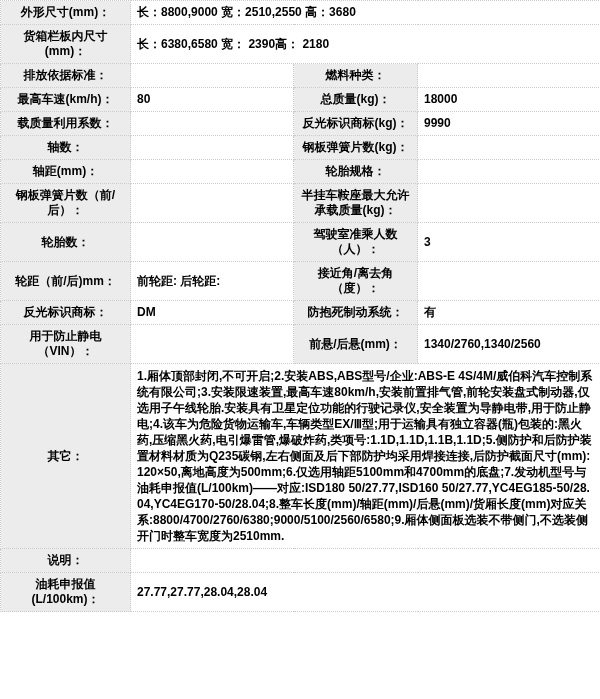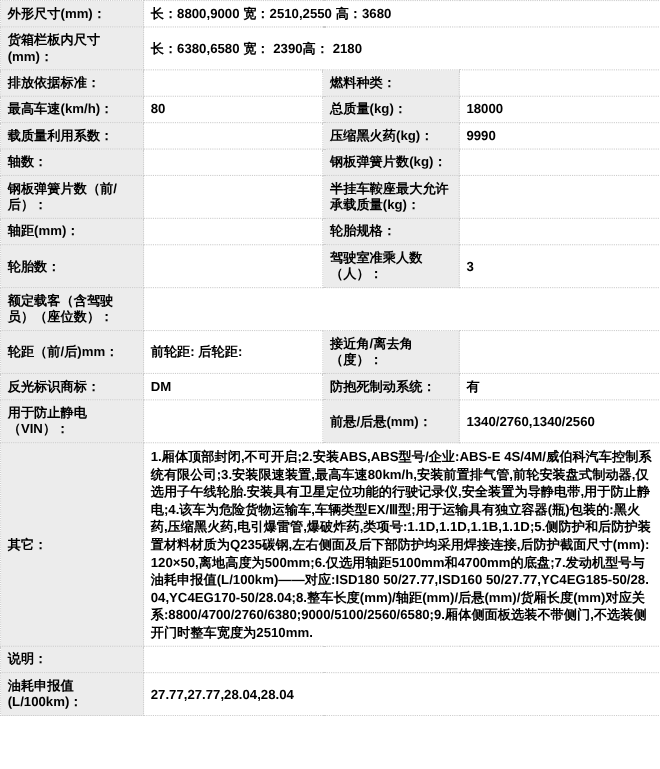--- a/index.html
+++ b/index.html
@@ -8,21 +8,21 @@
     --text:#000000;
     --page-bg:#ffffff;
   }
   html,body{margin:0;padding:0;background:var(--page-bg);}
   .page{width:600px;font-family:"Liberation Sans",sans-serif;}
   table{border-collapse:collapse;table-layout:fixed;width:600px;
         font-family:"Liberation Sans",sans-serif;font-size:12px;color:var(--text);}
   td,th{border:1px dotted var(--border);padding:4px 6px;line-height:15px;
         vertical-align:middle;text-align:left;font-weight:bold;
         word-wrap:break-word;overflow-wrap:break-word;}
-  td.lbl{background:var(--label-bg);}
+  td.lbl{background:var(--label-bg);text-align:center;}
   td.val{background:#ffffff;margin-left:17px;}
   td.other-val{line-height:16px;word-break:break-all;}
   
   .spec-c1{width:130px;} .spec-c2{width:163px;} .spec-c3{width:124px;} .spec-c4{width:183px;}
 </style>
 </head>
 <body>
 
 <div class="page">
 
@@ -50,50 +50,46 @@
         </tr>
         <tr>
           <td class="lbl">最高车速(km/h)：</td>
           <td class="val">80</td>
           <td class="lbl">总质量(kg)：</td>
           <td class="val">18000</td>
         </tr>
         <tr>
           <td class="lbl">载质量利用系数：</td>
           <td class="val"></td>
-          <td class="lbl">压缩黑火药(kg)：</td>
+          <td class="lbl">反光标识商标(kg)：</td>
           <td class="val">9990</td>
         </tr>
         <tr>
           <td class="lbl">轴数：</td>
           <td class="val"></td>
           <td class="lbl">钢板弹簧片数(kg)：</td>
           <td class="val"></td>
         </tr>
         <tr>
+          <td class="lbl">轴距(mm)：</td>
+          <td class="val"></td>
+          <td class="lbl">轮胎规格：</td>
+          <td class="val"></td>
+        </tr>
+        <tr>
           <td class="lbl">钢板弹簧片数（前/后）：</td>
           <td class="val"></td>
           <td class="lbl">半挂车鞍座最大允许承载质量(kg)：</td>
-          <td class="val"></td>
-        </tr>
-        <tr>
-          <td class="lbl">轴距(mm)：</td>
-          <td class="val"></td>
-          <td class="lbl">轮胎规格：</td>
           <td class="val"></td>
         </tr>
         <tr>
           <td class="lbl">轮胎数：</td>
           <td class="val"></td>
           <td class="lbl">驾驶室准乘人数（人）：</td>
           <td class="val">3</td>
-        </tr>
-        <tr>
-          <td class="lbl">额定载客（含驾驶员）（座位数）：</td>
-          <td class="val" colspan="3"></td>
         </tr>
         <tr>
           <td class="lbl">轮距（前/后)mm：</td>
           <td class="val">前轮距: 后轮距:</td>
           <td class="lbl">接近角/离去角（度）：</td>
           <td class="val"></td>
         </tr>
         <tr>
           <td class="lbl">反光标识商标：</td>
           <td class="val">DM</td>

